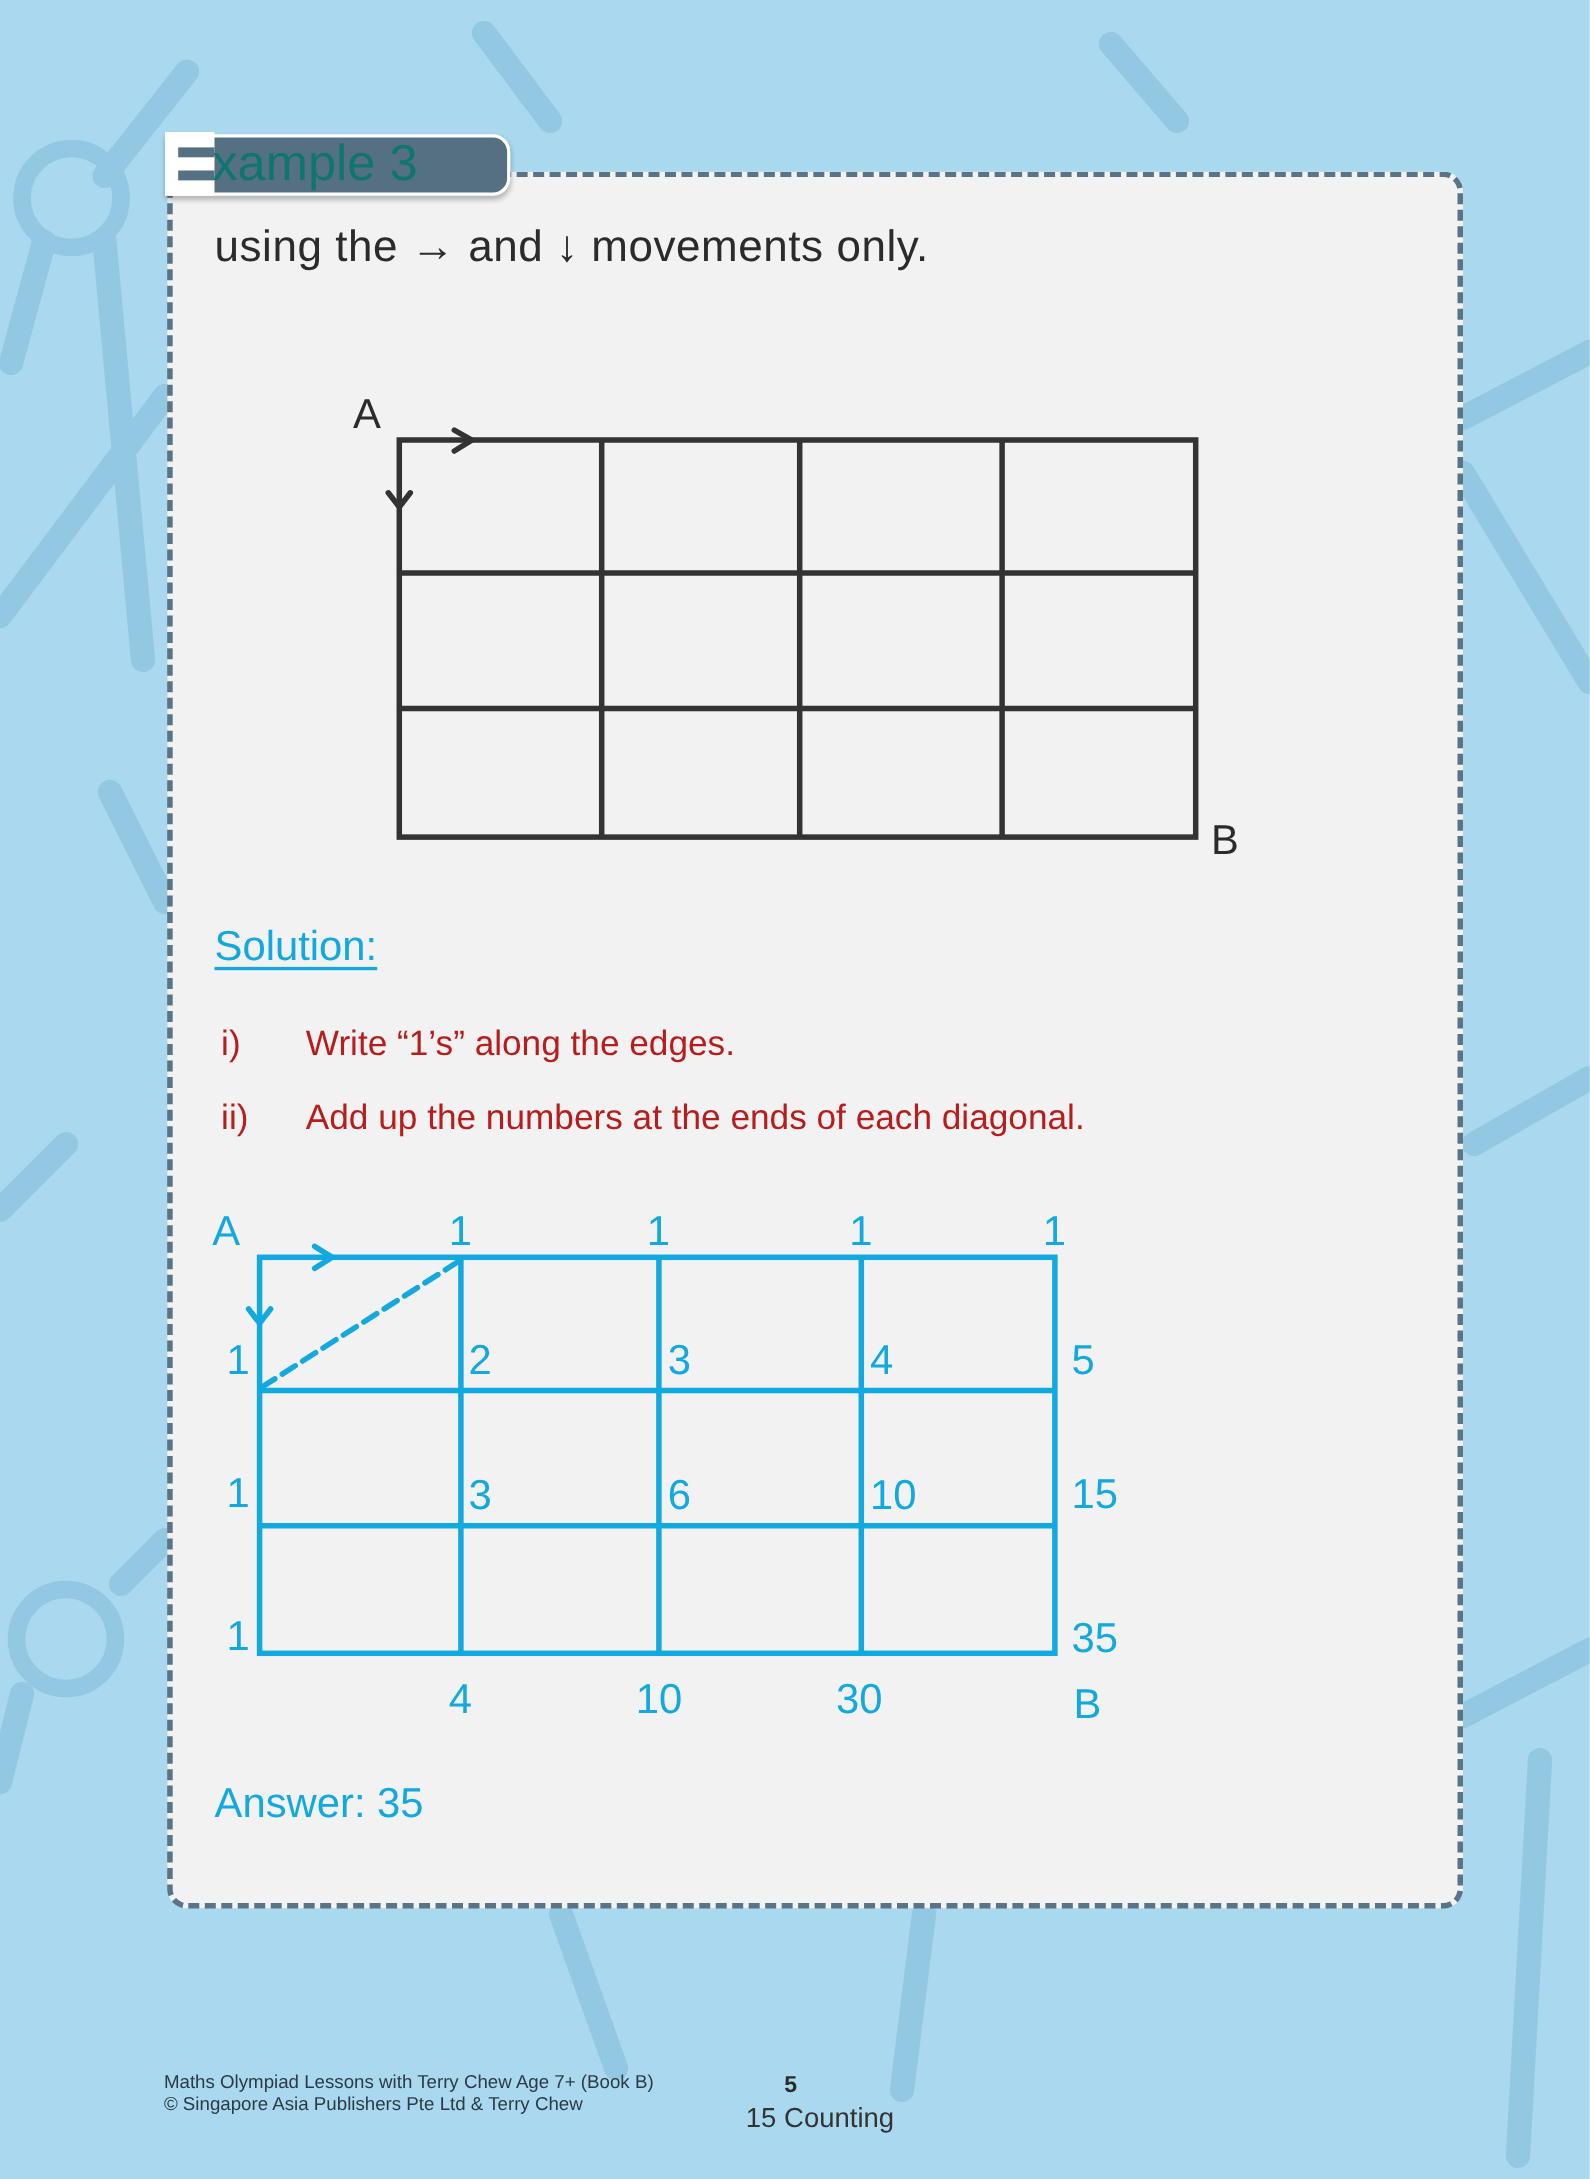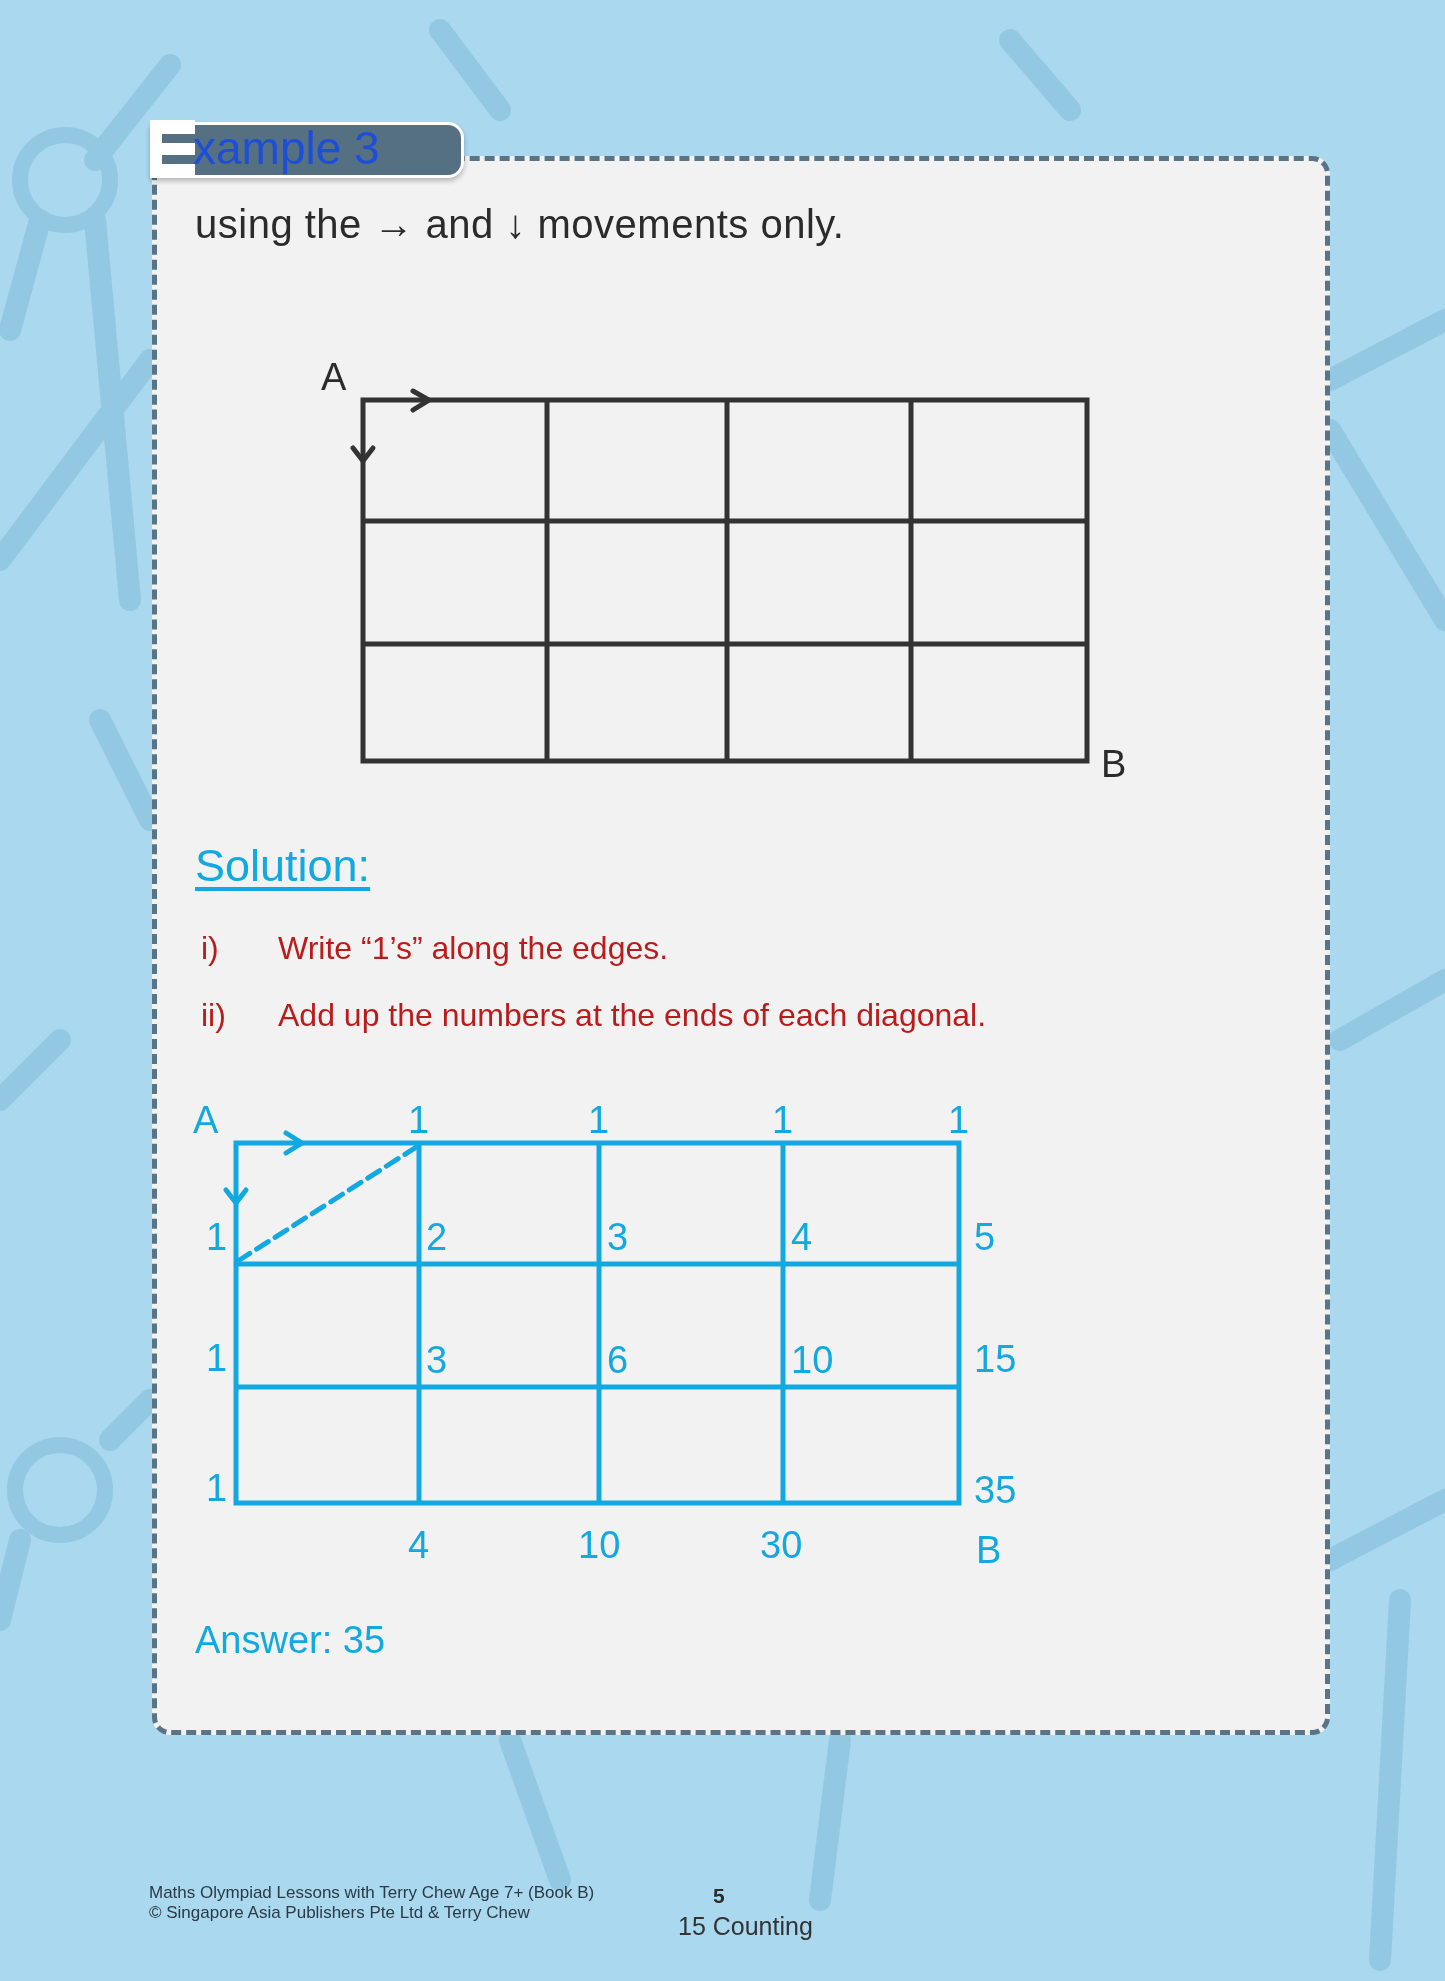--- a/index.html
+++ b/index.html
@@ -37,21 +37,21 @@
     }
     .header-E::before, .header-E::after {
       content: ""; position: absolute; left: 12px; width: 33px; height: 9px; background: #567083;
     }
     .header-E::before { top: 14px; }
     .header-E::after { top: 35px; }
     .header-title {
       position: absolute;
       left: 193px; top: 118px;
       font-size: 46px;
-      color: #1d4ed8;
+      color: #0f766e;
       z-index: 5;
       letter-spacing: 0px;
       line-height: 60px;
     }
     .problem {
       position: absolute;
       left: 195px; top: 198px;
       width: 1100px;
       font-size: 40px;
       line-height: 52px;
@@ -59,21 +59,21 @@
       letter-spacing: 0.5px;
       z-index: 5;
     }
     .problem .line2 { display: block; }
     .grid-svg { position: absolute; left: 0; top: 0; width: 1445px; height: 1981px; z-index: 5; }
     .lbl { position: absolute; font-size: 38px; line-height: 40px; z-index: 6; }
     .lbl.dark { color: #2b2b2b; }
     .lbl.cyan { color: #12a8e0; }
     .solution-title {
       position: absolute; left: 195px; top: 840px;
-      font-size: 45px; color: #12a8e0; text-decoration: underline; text-underline-offset: 6px;
+      font-size: 38px; color: #12a8e0; text-decoration: underline; text-underline-offset: 6px;
       z-index: 6;
     }
     .step { position: absolute; left: 201px; font-size: 32px; color: #b91c1c; z-index: 6; line-height: 44px; }
     .step .num { display: inline-block; width: 77px; }
     .answer { position: absolute; left: 195px; top: 1619px; font-size: 38px; color: #12a8e0; z-index: 6; }
     .footer-book { position: absolute; left: 149px; top: 1883px; font-size: 17px; color: #2b3a44; line-height: 20px; }
     .footer-page { position: absolute; left: 713px; top: 1884px; font-size: 21px; font-weight: bold; color: #2b2b2b; }
     .footer-chapter { position: absolute; left: 678px; top: 1912px; font-size: 25px; color: #333; text-align: center; }
   </style>
 </head>

